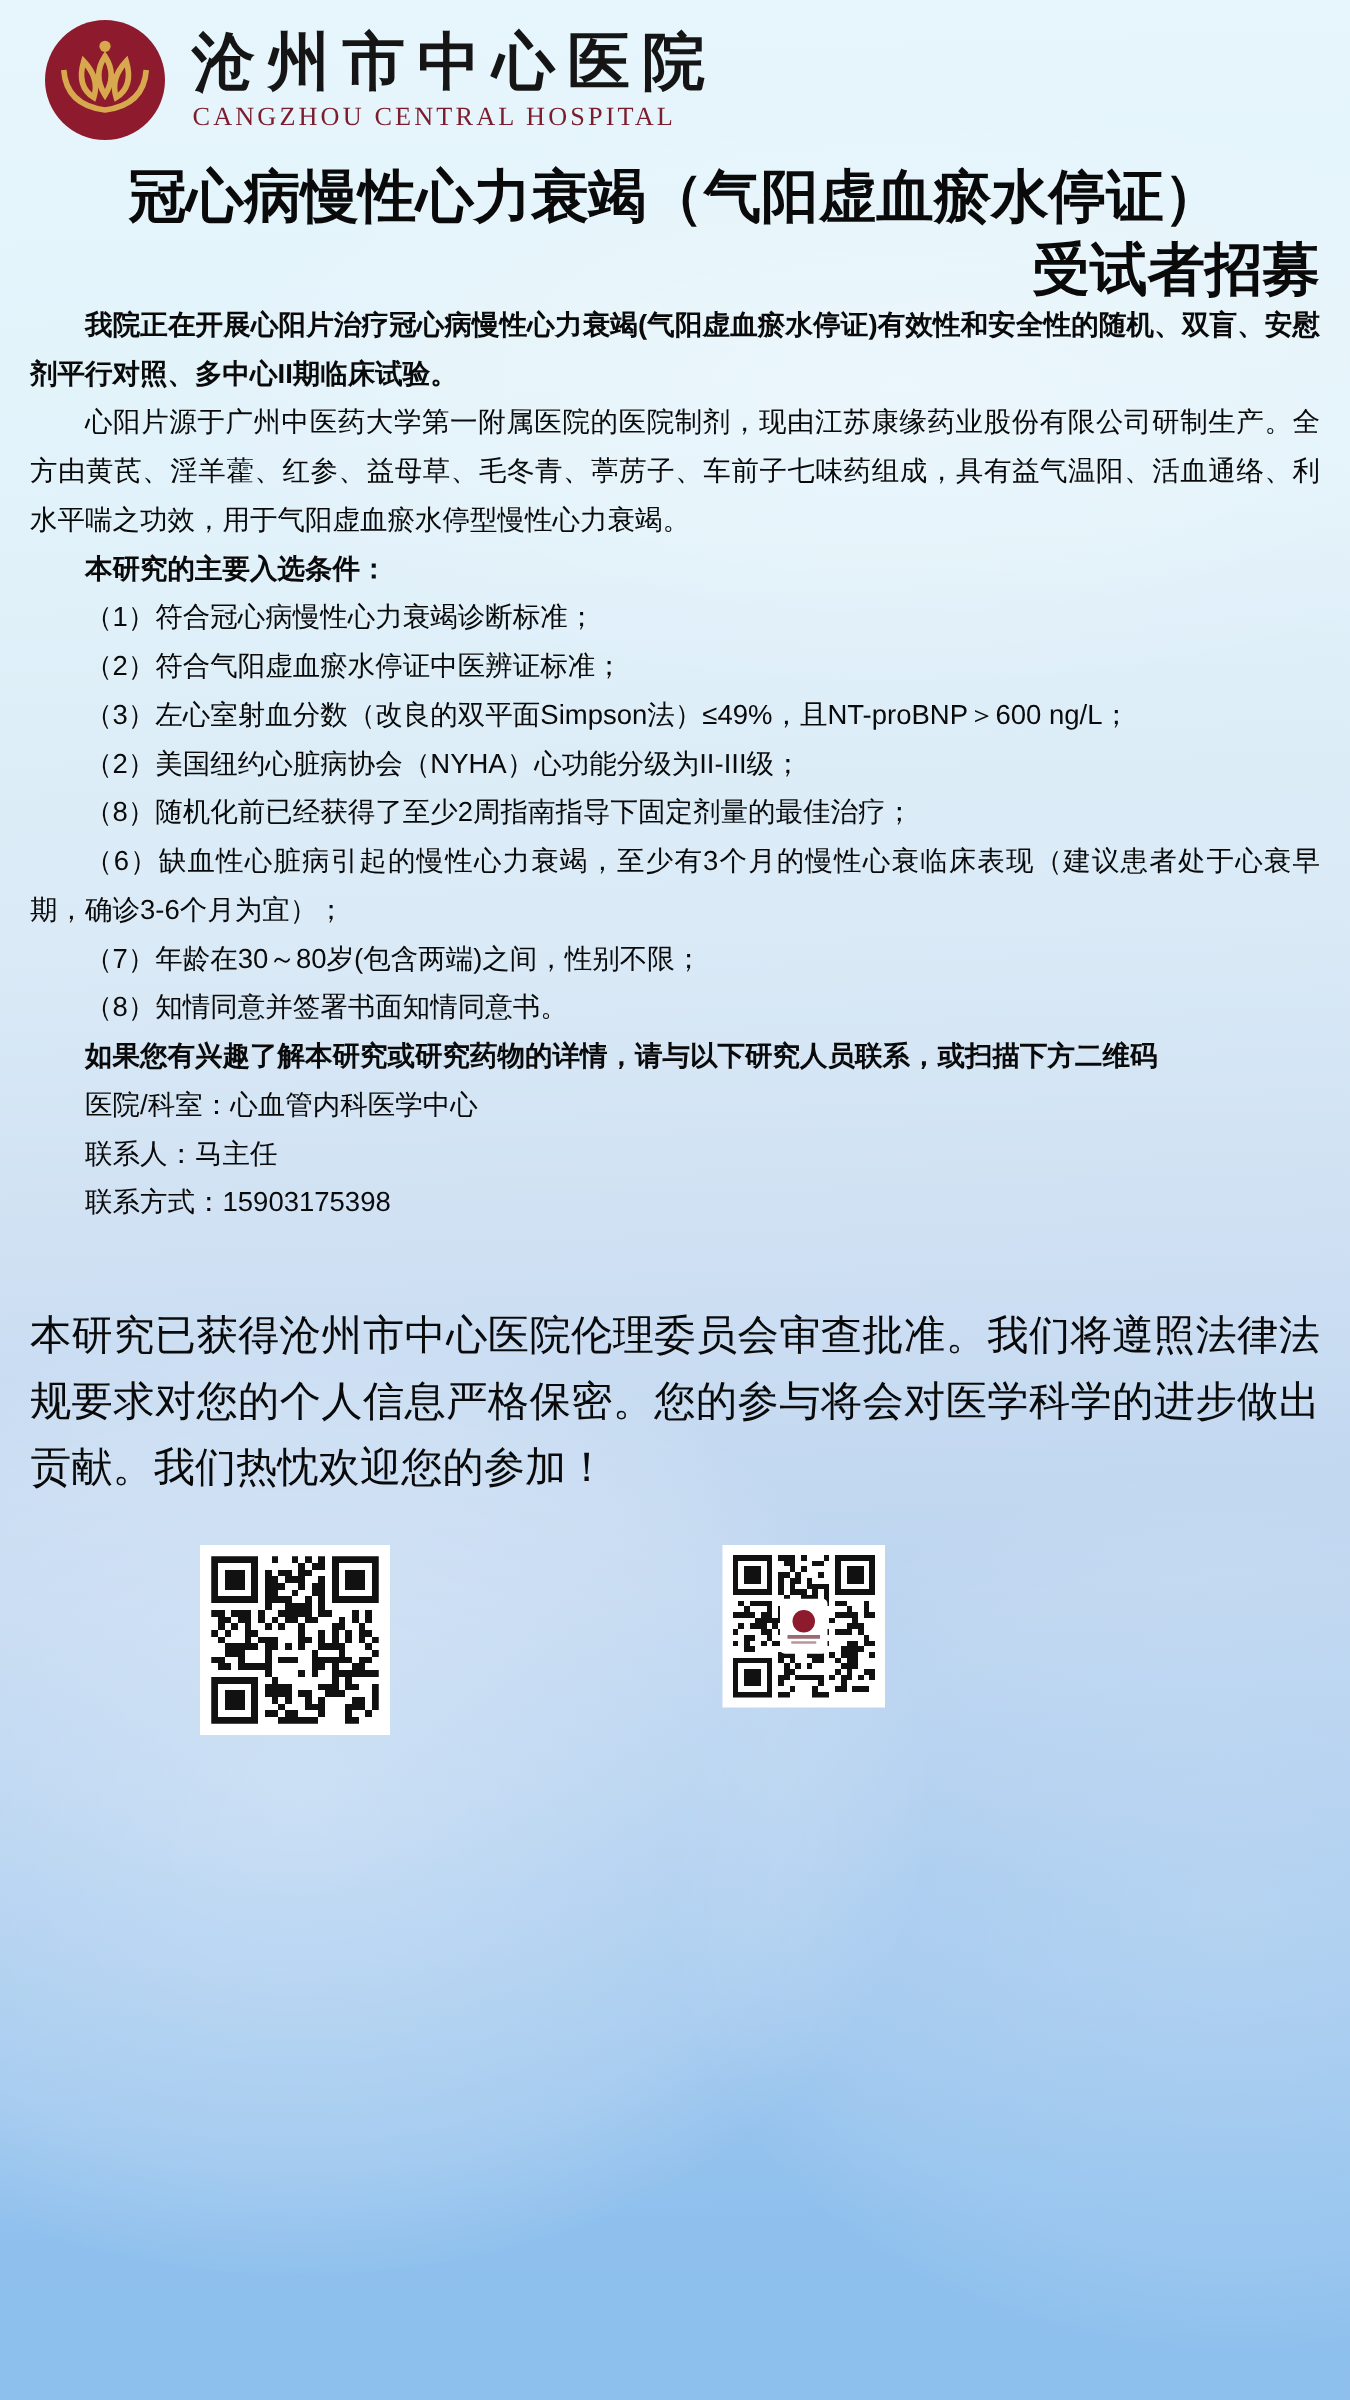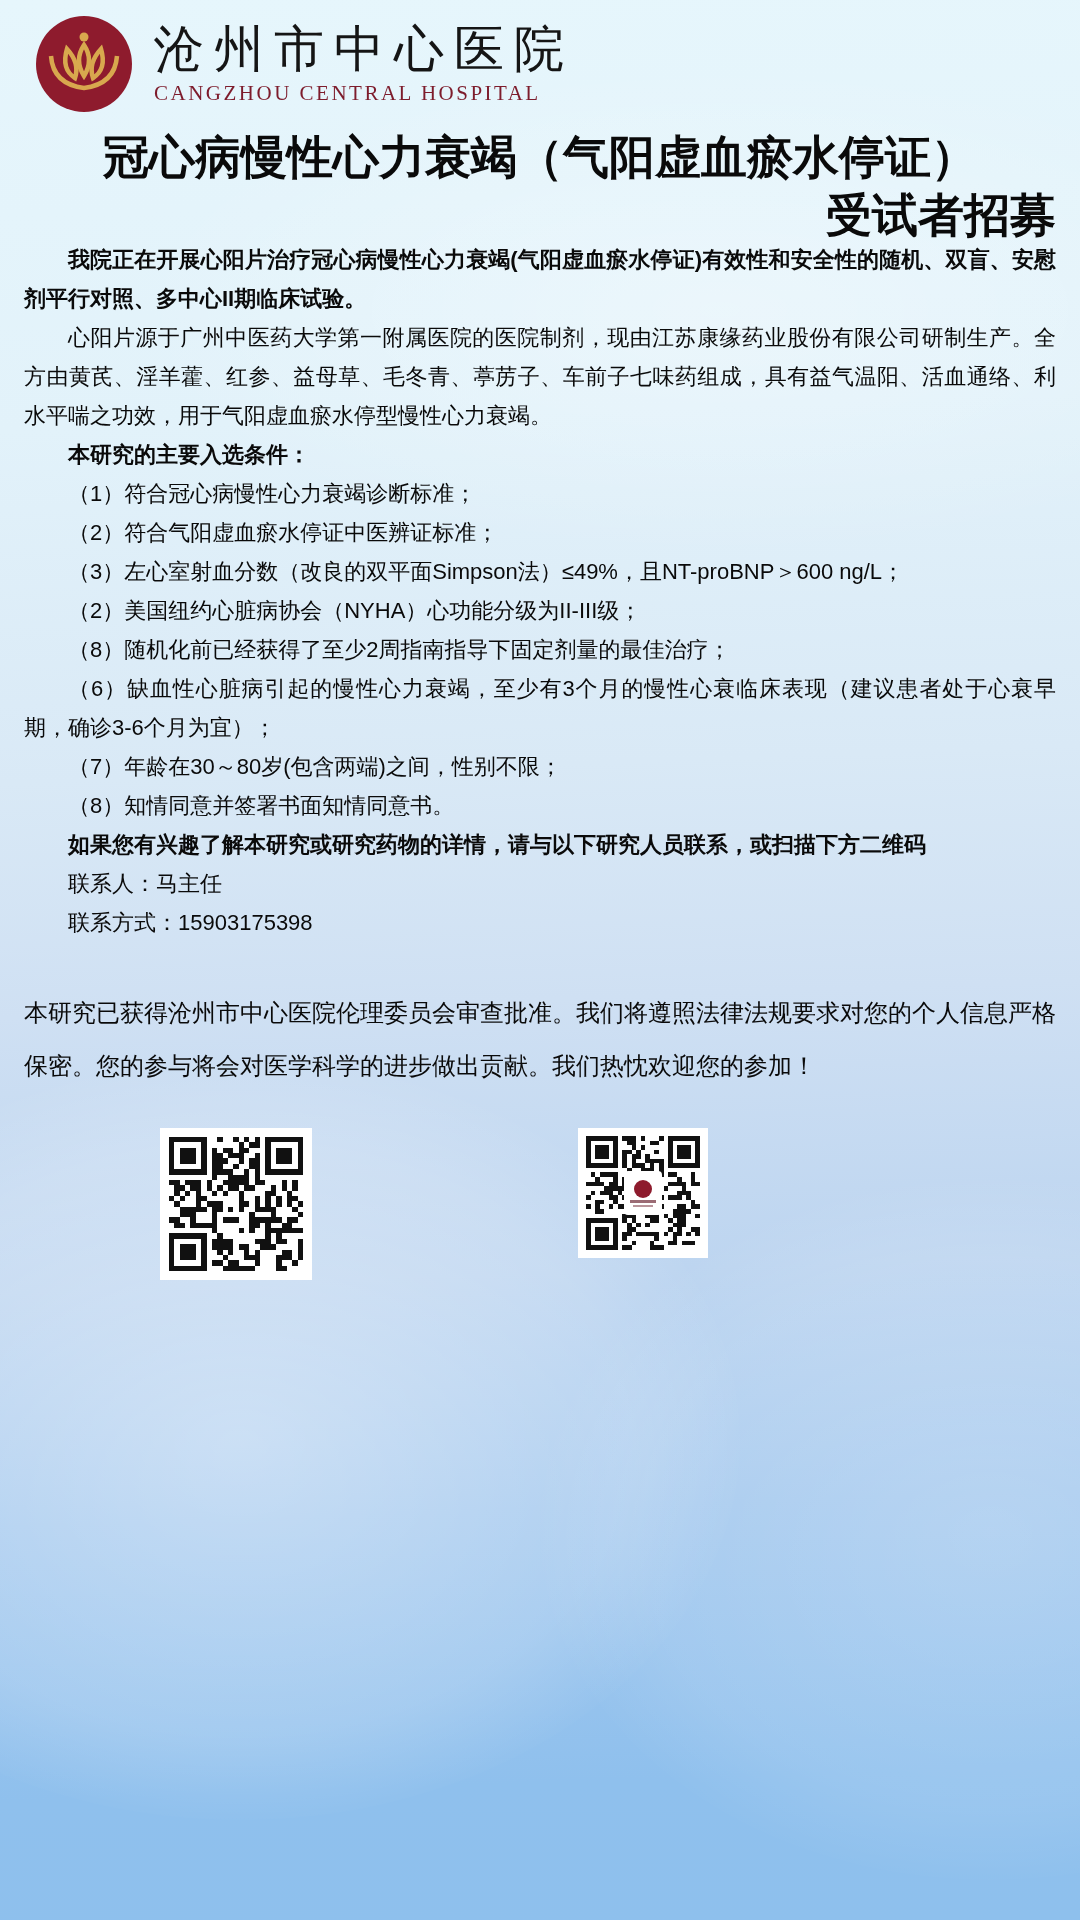--- a/index.html
+++ b/index.html
@@ -22,37 +22,37 @@
     background:radial-gradient(ellipse at center, rgba(255,255,255,.30) 0%, rgba(255,255,255,0) 70%); }
 
   .content { position:relative; padding:0 24px; }
 
   
   .brand { display:flex; align-items:center; gap:20px; margin:12px 0 0 10px; height:104px; }
   .emblem { width:100px; height:100px; flex:0 0 auto; }
   .brand-text { display:flex; flex-direction:column; justify-content:center; }
   .brand-zh {
     font-family:"Liberation Serif","DejaVu Serif",serif;
-    font-weight:400; font-size:50px; letter-spacing:10px; color:#151515; line-height:1.1;
+    font-weight:700; font-size:50px; letter-spacing:10px; color:#151515; line-height:1.1;
   }
   .brand-en {
     font-family:"Liberation Serif","DejaVu Serif",serif;
     font-weight:400; font-size:21px; letter-spacing:2.5px; color:#7d1c2c; margin-top:4px;
   }
 
   
   .title { text-align:center; font-weight:700; font-size:46px; line-height:50px; margin-top:16px; }
   .title .t2 { margin-top:8px;text-align:right; }
 
   
   .body-text { font-size:22px; line-height:39px; }
   .para { text-indent:2em; text-align:justify; }
   .bold { font-weight:700; }
 
-  .ethics { margin-top:44px; font-size:24px; line-height:53px; text-align:justify; }
+  .ethics { margin-top:60px; font-size:33px; line-height:53px; text-align:justify; }
 
   
   .qr-row { display:flex; align-items:flex-start; margin-top:36px; }
   .qr-col { display:flex; flex-direction:column; }
   .qr-col-left { margin-left:112px; width:200px; align-items:center; }
   .qr-col-right { margin-left:230px; width:220px; align-items:flex-start; }
   .qr-box { background:#ffffff; }
   .qr-box-left { width:152px; height:152px; padding:9px; }
   .qr-box-right { width:130px; height:130px; padding:8px; position:relative; margin-left:12px; }
   .qr-logo {
@@ -99,20 +99,21 @@
     <p class="para bold">本研究的主要入选条件：</p>
     <p class="para">（1）符合冠心病慢性心力衰竭诊断标准；</p>
     <p class="para">（2）符合气阳虚血瘀水停证中医辨证标准；</p>
     <p class="para">（3）左心室射血分数（改良的双平面Simpson法）≤49%，且NT-proBNP＞600 ng/L；</p>
     <p class="para">（2）美国纽约心脏病协会（NYHA）心功能分级为II-III级；</p>
     <p class="para">（8）随机化前已经获得了至少2周指南指导下固定剂量的最佳治疗；</p>
     <p class="para">（6）缺血性心脏病引起的慢性心力衰竭，至少有3个月的慢性心衰临床表现（建议患者处于心衰早期，确诊3-6个月为宜）；</p>
     <p class="para">（7）年龄在30～80岁(包含两端)之间，性别不限；</p>
     <p class="para">（8）知情同意并签署书面知情同意书。</p>
     <p class="para bold">如果您有兴趣了解本研究或研究药物的详情，请与以下研究人员联系，或扫描下方二维码</p>
+    <p class="para">医院/科室：心血管内科医学中心</p>
     <p class="para">联系人：马主任</p>
     <p class="para">联系方式：15903175398</p>
   </div>
 
   <p class="ethics">本研究已获得沧州市中心医院伦理委员会审查批准。我们将遵照法律法规要求对您的个人信息严格保密。您的参与将会对医学科学的进步做出贡献。我们热忱欢迎您的参加！</p>
 
   <div class="qr-row">
     <div class="qr-col qr-col-left">
       <div class="qr-box qr-box-left"><svg viewBox="0 0 100 100" width="100%" height="100%" fill="#111" shape-rendering="crispEdges">
             <rect x="0" y="0" width="4" height="4"></rect>

